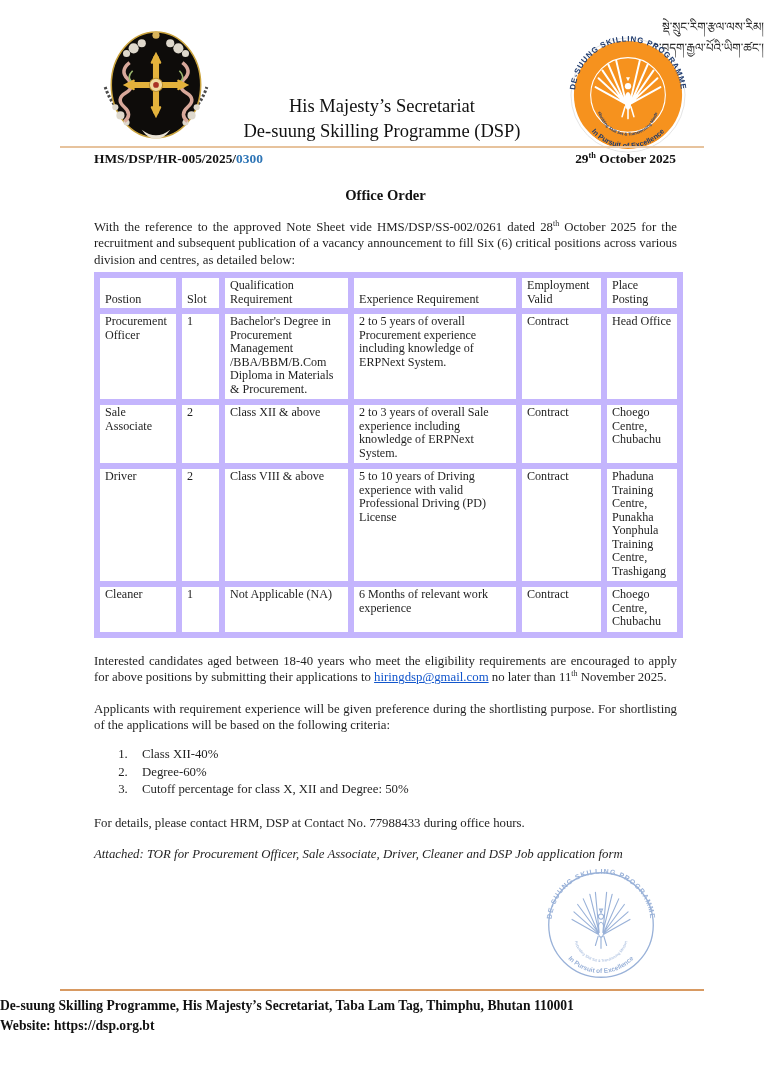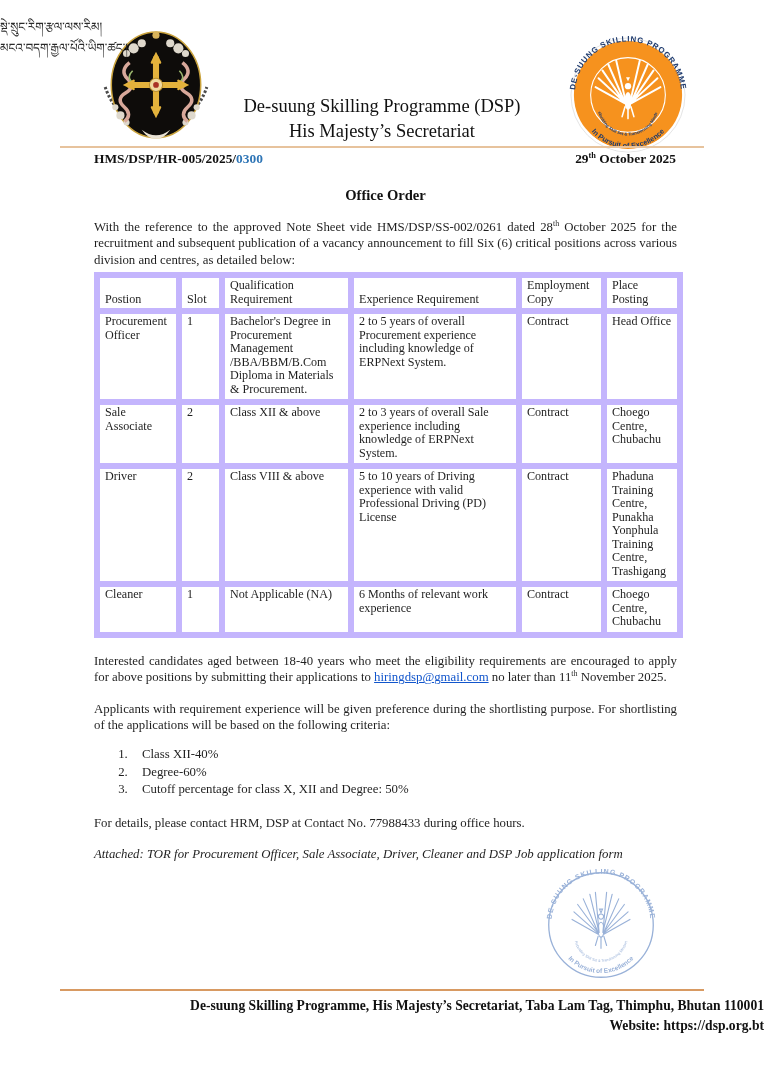--- a/index.html
+++ b/index.html
@@ -1,21 +1,21 @@
 <!DOCTYPE html>
 <html><head>
 <meta charset="utf-8">
 <style>
   html,body{margin:0;padding:0;background:#ffffff;}
   .page{position:relative;width:764px;height:1080px;background:#ffffff;overflow:hidden;
         font-family:"Liberation Serif",serif;color:#1f1f1f;}
 
   
   .emblem{position:absolute;left:99px;top:26px;width:114px;height:126px;}
-  .dzongkha{position:absolute;left:0;right:0;top:17px;text-align:left;
+  .dzongkha{position:absolute;left:0;right:0;top:17px;text-align:right;
             font-size:12px;line-height:21px;color:#2a2a2a;}
   .org-titles{position:absolute;left:0;right:0;top:94px;text-align:center;
               font-size:18.5px;line-height:25px;color:#111;}
   .logo-right{position:absolute;left:569px;top:36px;width:118px;height:118px;}
   .rule-top{position:absolute;left:60px;right:60px;top:146px;height:2px;background:#e7c39d;}
   .ref-row{position:absolute;left:94px;right:88px;top:151px;display:flex;
            justify-content:space-between;font-weight:bold;font-size:13.4px;color:#111;}
   .ref-blue{color:#2E75B6;}
   sup{font-size:0.62em;vertical-align:super;line-height:0;}
 
@@ -34,22 +34,22 @@
   table.vacancy th{font-weight:normal;vertical-align:bottom;padding-bottom:2px;}
   td.slot{text-align:right;padding-right:9px;}
   td.offset-top{padding-top:15px;}
 
   ol.numlist{margin:13px 0 0 0;padding-left:37px;font-size:12.8px;}
   ol.numlist li{padding-left:11px;line-height:17.4px;}
 
   
   .stamp{position:absolute;left:545px;top:869px;width:112px;height:112px;opacity:.9;}
   .rule-bottom{position:absolute;left:60px;right:60px;top:989px;height:2px;background:#d89a62;}
-  .footer-text{position:absolute;left:0;right:0;top:996px;text-align:right;font-weight:bold;
-               font-size:13.6px;line-height:19.5px;color:#111;margin-left:12px;}
+  .footer-text{position:absolute;left:0;right:0;top:996px;text-align:left;font-weight:bold;
+               font-size:13.6px;line-height:19.5px;color:#111;}
 
   .logo-text{font-family:"Liberation Sans",sans-serif;}
 </style>
 </head>
 <body>
 
 <div class="page">
 
   <svg class="emblem" viewBox="0 0 112 124">
     <path d="M 6 60 A 53 58 0 0 0 106 60" fill="none" stroke="#4b4b4b" stroke-width="3" stroke-dasharray="2.5 1.8"></path>
@@ -82,22 +82,22 @@
     <path d="M42 102 q14 11 28 0 q-6 9 -14 9 q-8 0 -14 -9" fill="#e9e2d4"></path>
     <circle cx="56" cy="9" r="3.5" fill="#d8b35a"></circle>
   </svg>
 
   <div class="dzongkha">
     <div>སྡེ་སྲུང་རིག་རྩལ་ལས་རིམ།</div>
     <div>མངའ་བདག་རྒྱལ་པོའི་ཡིག་ཚང་།</div>
   </div>
 
   <div class="org-titles">
+    <div>His Majesty’s Secretariat</div>
     <div>De-suung Skilling Programme (DSP)</div>
-    <div>His Majesty’s Secretariat</div>
   </div>
 
   <svg class="logo-right logo-text" viewBox="-60 -60 120 120">
     <defs>
       <path id="o-top" d="M -50 20 A 54 54 0 1 1 50 20"></path>
       <path id="o-mid" d="M -30 18 A 31 31 0 0 0 30 18"></path>
       <path id="o-bot" d="M -42 31 A 50 50 0 0 0 42 31"></path>
     </defs>
     <circle r="58" fill="#ffffff" stroke="#dcdcdc" stroke-width="0.8"></circle>
     <circle r="55" fill="#F6921E"></circle>
@@ -143,21 +143,21 @@
         <col style="width:168px">
           <col style="width:85px">
           <col style="width:76px">
       </colgroup>
       <thead>
           <tr id="table-head-row">
             <th>Postion</th>
             <th>Slot</th>
             <th>Qualification Requirement</th>
             <th>Experience Requirement</th>
-            <th>Employment Copy</th>
+            <th>Employment Valid</th>
             <th>Place Posting</th>
           </tr>
         </thead>
       <tbody id="table-body">
           <tr>
             <td>Procurement Officer</td>
             <td class="slot">1</td>
             <td>Bachelor's Degree in Procurement Management /BBA/BBM/B.Com Diploma in Materials &amp; Procurement.</td>
             <td>2 to 5 years of overall Procurement experience including knowledge of ERPNext System.</td>
             <td>Contract</td>

